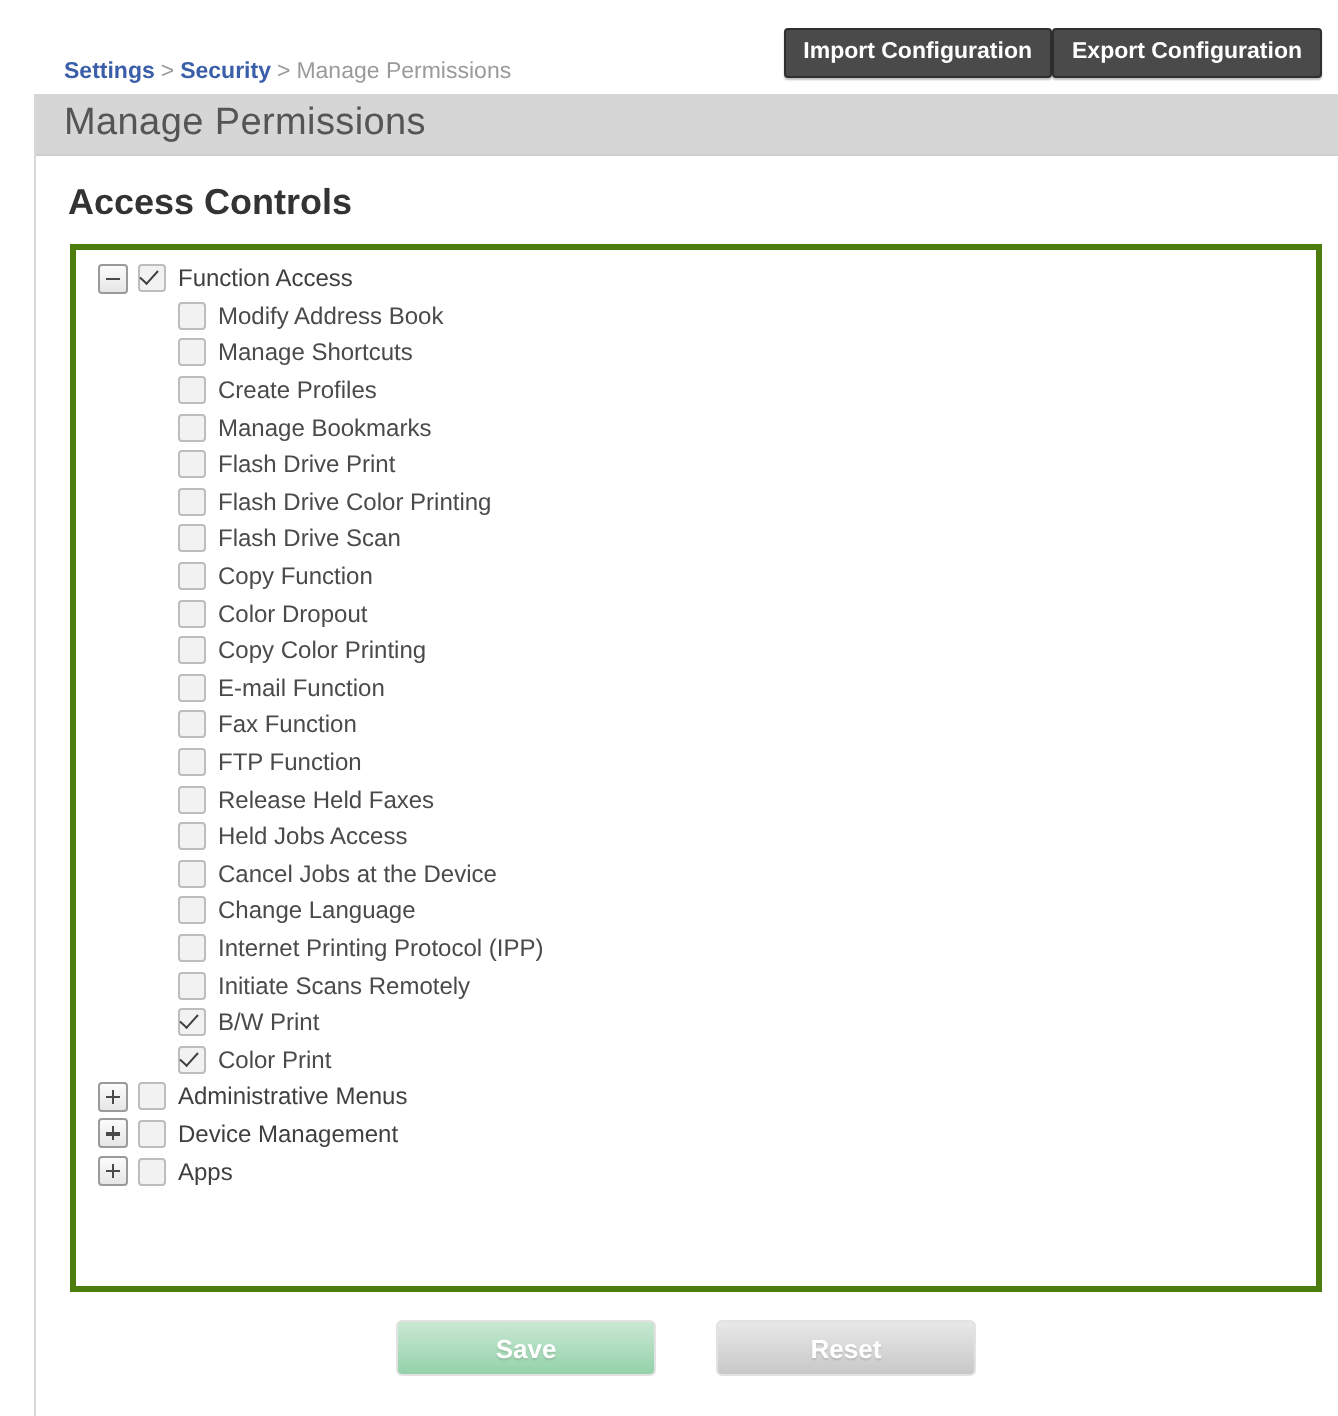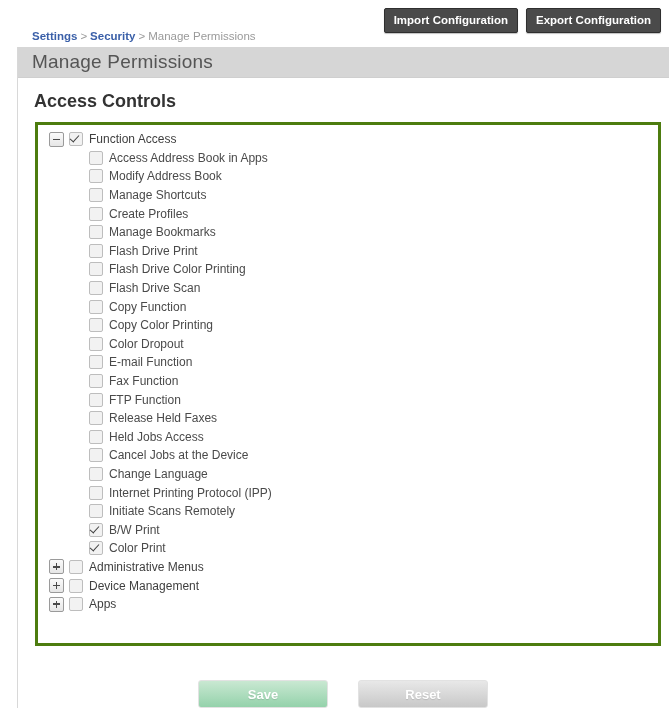--- a/index.html
+++ b/index.html
@@ -14,24 +14,23 @@
     font-family: "Liberation Sans", sans-serif;
     font-size: 12px;
     color: #3f3f3f;
     overflow: hidden;
     position: relative;
   }
 
   
   .topbar {
     position: absolute;
-    top: 8px;
+    top: 14px;
     right: 8px;
     display: flex;
-    gap: 8px;
     z-index: 5;
   }
   .topbtn {
     background: #4a4a4a;
     border: 1px solid #2f2f2f;
     border-radius: 2px;
     color: #ffffff;
     font-family: "Liberation Sans", sans-serif;
     font-size: 11.5px;
     font-weight: bold;
@@ -193,21 +192,20 @@
 
   
   .footer {
     position: absolute;
     left: 17px;
     top: 660px;
     width: 652px;
     display: flex;
     justify-content: center;
     gap: 30px;
-    margin-top: 20px;
   }
   .fbtn {
     width: 130px;
     height: 28px;
     border: 1px solid #e2e2e2;
     border-radius: 3px;
     font-family: "Liberation Sans", sans-serif;
     font-size: 13px;
     font-weight: bold;
     color: #ffffff;
@@ -241,24 +239,20 @@
   <div class="section-heading">Access Controls</div>
 
   <div class="treebox">
       <div class="tree-row parent">
         <span class="expander"></span>
         <span class="cbox checked"></span>
         <span class="tree-label">Function Access</span>
       </div>
       <div class="tree-row child">
         <span class="cbox"></span>
-        <span class="tree-label">Access Address Book in Apps</span>
-      </div>
-      <div class="tree-row child">
-        <span class="cbox"></span>
         <span class="tree-label">Modify Address Book</span>
       </div>
       <div class="tree-row child">
         <span class="cbox"></span>
         <span class="tree-label">Manage Shortcuts</span>
       </div>
       <div class="tree-row child">
         <span class="cbox"></span>
         <span class="tree-label">Create Profiles</span>
       </div>
@@ -277,25 +271,25 @@
       <div class="tree-row child">
         <span class="cbox"></span>
         <span class="tree-label">Flash Drive Scan</span>
       </div>
       <div class="tree-row child">
         <span class="cbox"></span>
         <span class="tree-label">Copy Function</span>
       </div>
       <div class="tree-row child">
         <span class="cbox"></span>
+        <span class="tree-label">Color Dropout</span>
+      </div>
+      <div class="tree-row child">
+        <span class="cbox"></span>
         <span class="tree-label">Copy Color Printing</span>
-      </div>
-      <div class="tree-row child">
-        <span class="cbox"></span>
-        <span class="tree-label">Color Dropout</span>
       </div>
       <div class="tree-row child">
         <span class="cbox"></span>
         <span class="tree-label">E-mail Function</span>
       </div>
       <div class="tree-row child">
         <span class="cbox"></span>
         <span class="tree-label">Fax Function</span>
       </div>
       <div class="tree-row child">

